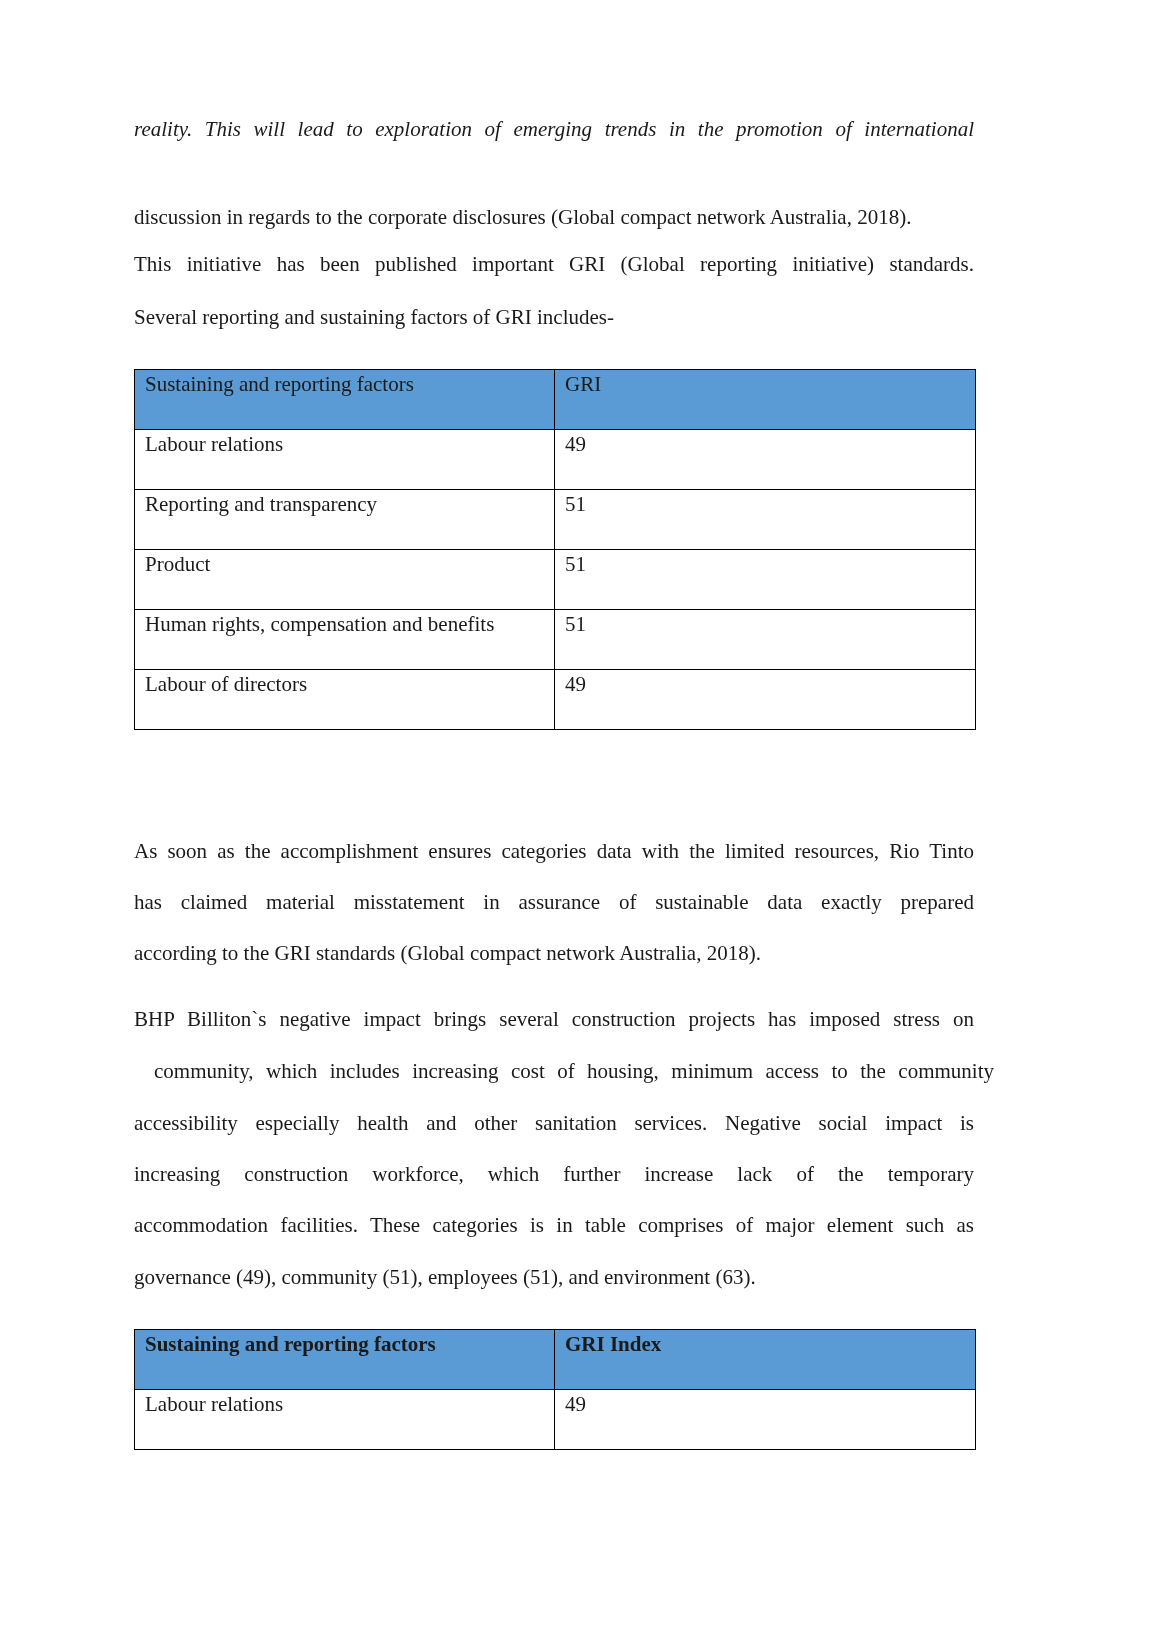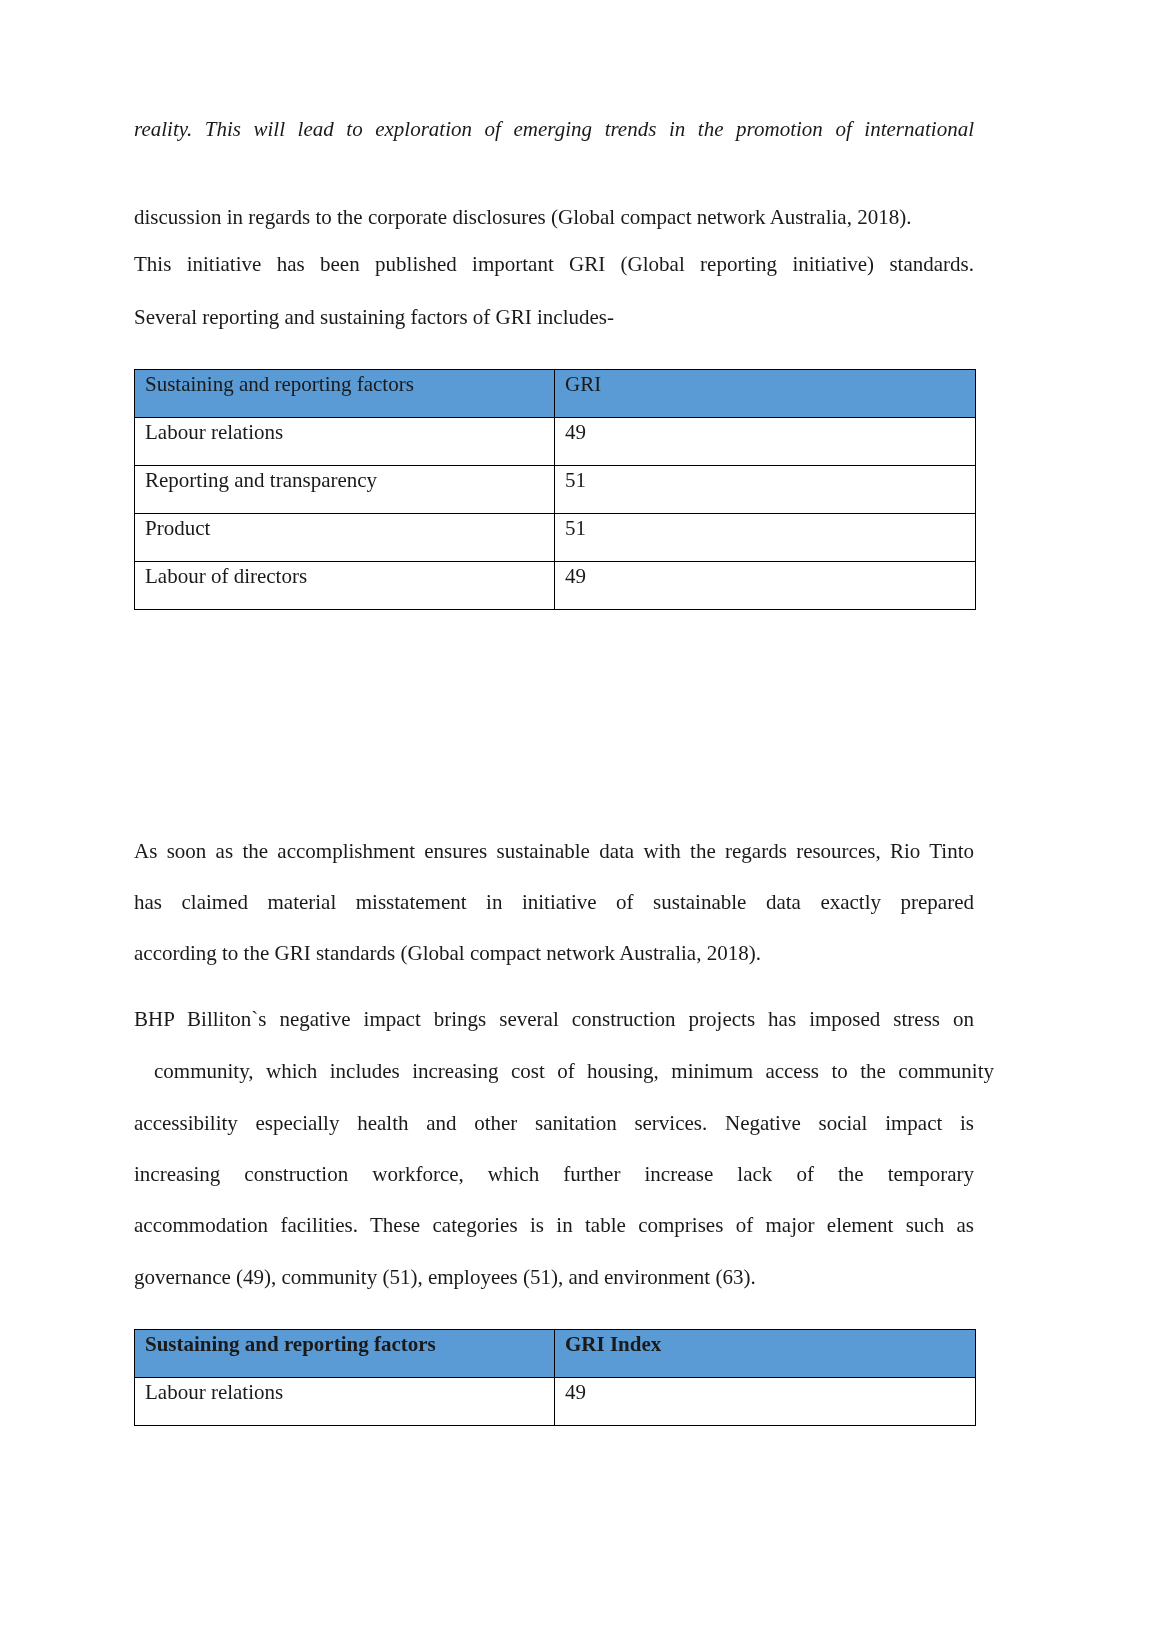--- a/index.html
+++ b/index.html
@@ -37,21 +37,21 @@
     table.gri {
       position: absolute;
       left: 0;
       width: 841px;
       border-collapse: collapse;
       table-layout: fixed;
       font-size: 21px;
     }
     table.gri td, table.gri th {
       border: 1px solid #000;
-      height: 48px;
+      height: 60px;
       padding: 0 10px;
       vertical-align: top;
       text-align: left;
       font-weight: normal;
       line-height: 26px;
       padding-top: 1px;
       box-sizing: border-box;
     }
     table.gri th {
       background: #5B9BD5;
@@ -91,28 +91,32 @@
       </tr>
       <tr>
         <td>Reporting and transparency</td>
         <td>51</td>
       </tr>
       <tr>
         <td>Product</td>
         <td>51</td>
       </tr>
       <tr>
+        <td>Human rights, compensation and benefits</td>
+        <td>51</td>
+      </tr>
+      <tr>
         <td>Labour of directors</td>
         <td>49</td>
       </tr>
     </tbody>
   </table>
 
-  <div class="line" style="top:838px;">As soon as the accomplishment ensures sustainable data with the regards resources, Rio Tinto</div>
-  <div class="line" style="top:889px;">has claimed material misstatement in initiative of sustainable data exactly prepared</div>
+  <div class="line" style="top:838px;">As soon as the accomplishment ensures categories data with the limited resources, Rio Tinto</div>
+  <div class="line" style="top:889px;">has claimed material misstatement in assurance of sustainable data exactly prepared</div>
   <div class="line last" style="top:940px;">according to the GRI standards (Global compact network Australia, 2018).</div>
 
   <div class="line" style="top:1006px;">BHP Billiton`s negative impact brings several construction projects has imposed stress on</div>
   <div class="line" style="top:1058px;margin-left:20px;">community, which includes increasing cost of housing, minimum access to the community</div>
   <div class="line" style="top:1110px;">accessibility especially health and other sanitation services. Negative social impact is</div>
   <div class="line" style="top:1161px;">increasing construction workforce, which further increase lack of the temporary</div>
   <div class="line" style="top:1212px;">accommodation facilities. These categories is in table comprises of major element such as</div>
   <div class="line last" style="top:1264px;">governance (49), community (51), employees (51), and environment (63).</div>
 
   <table class="gri bold" style="top:1329px;">

